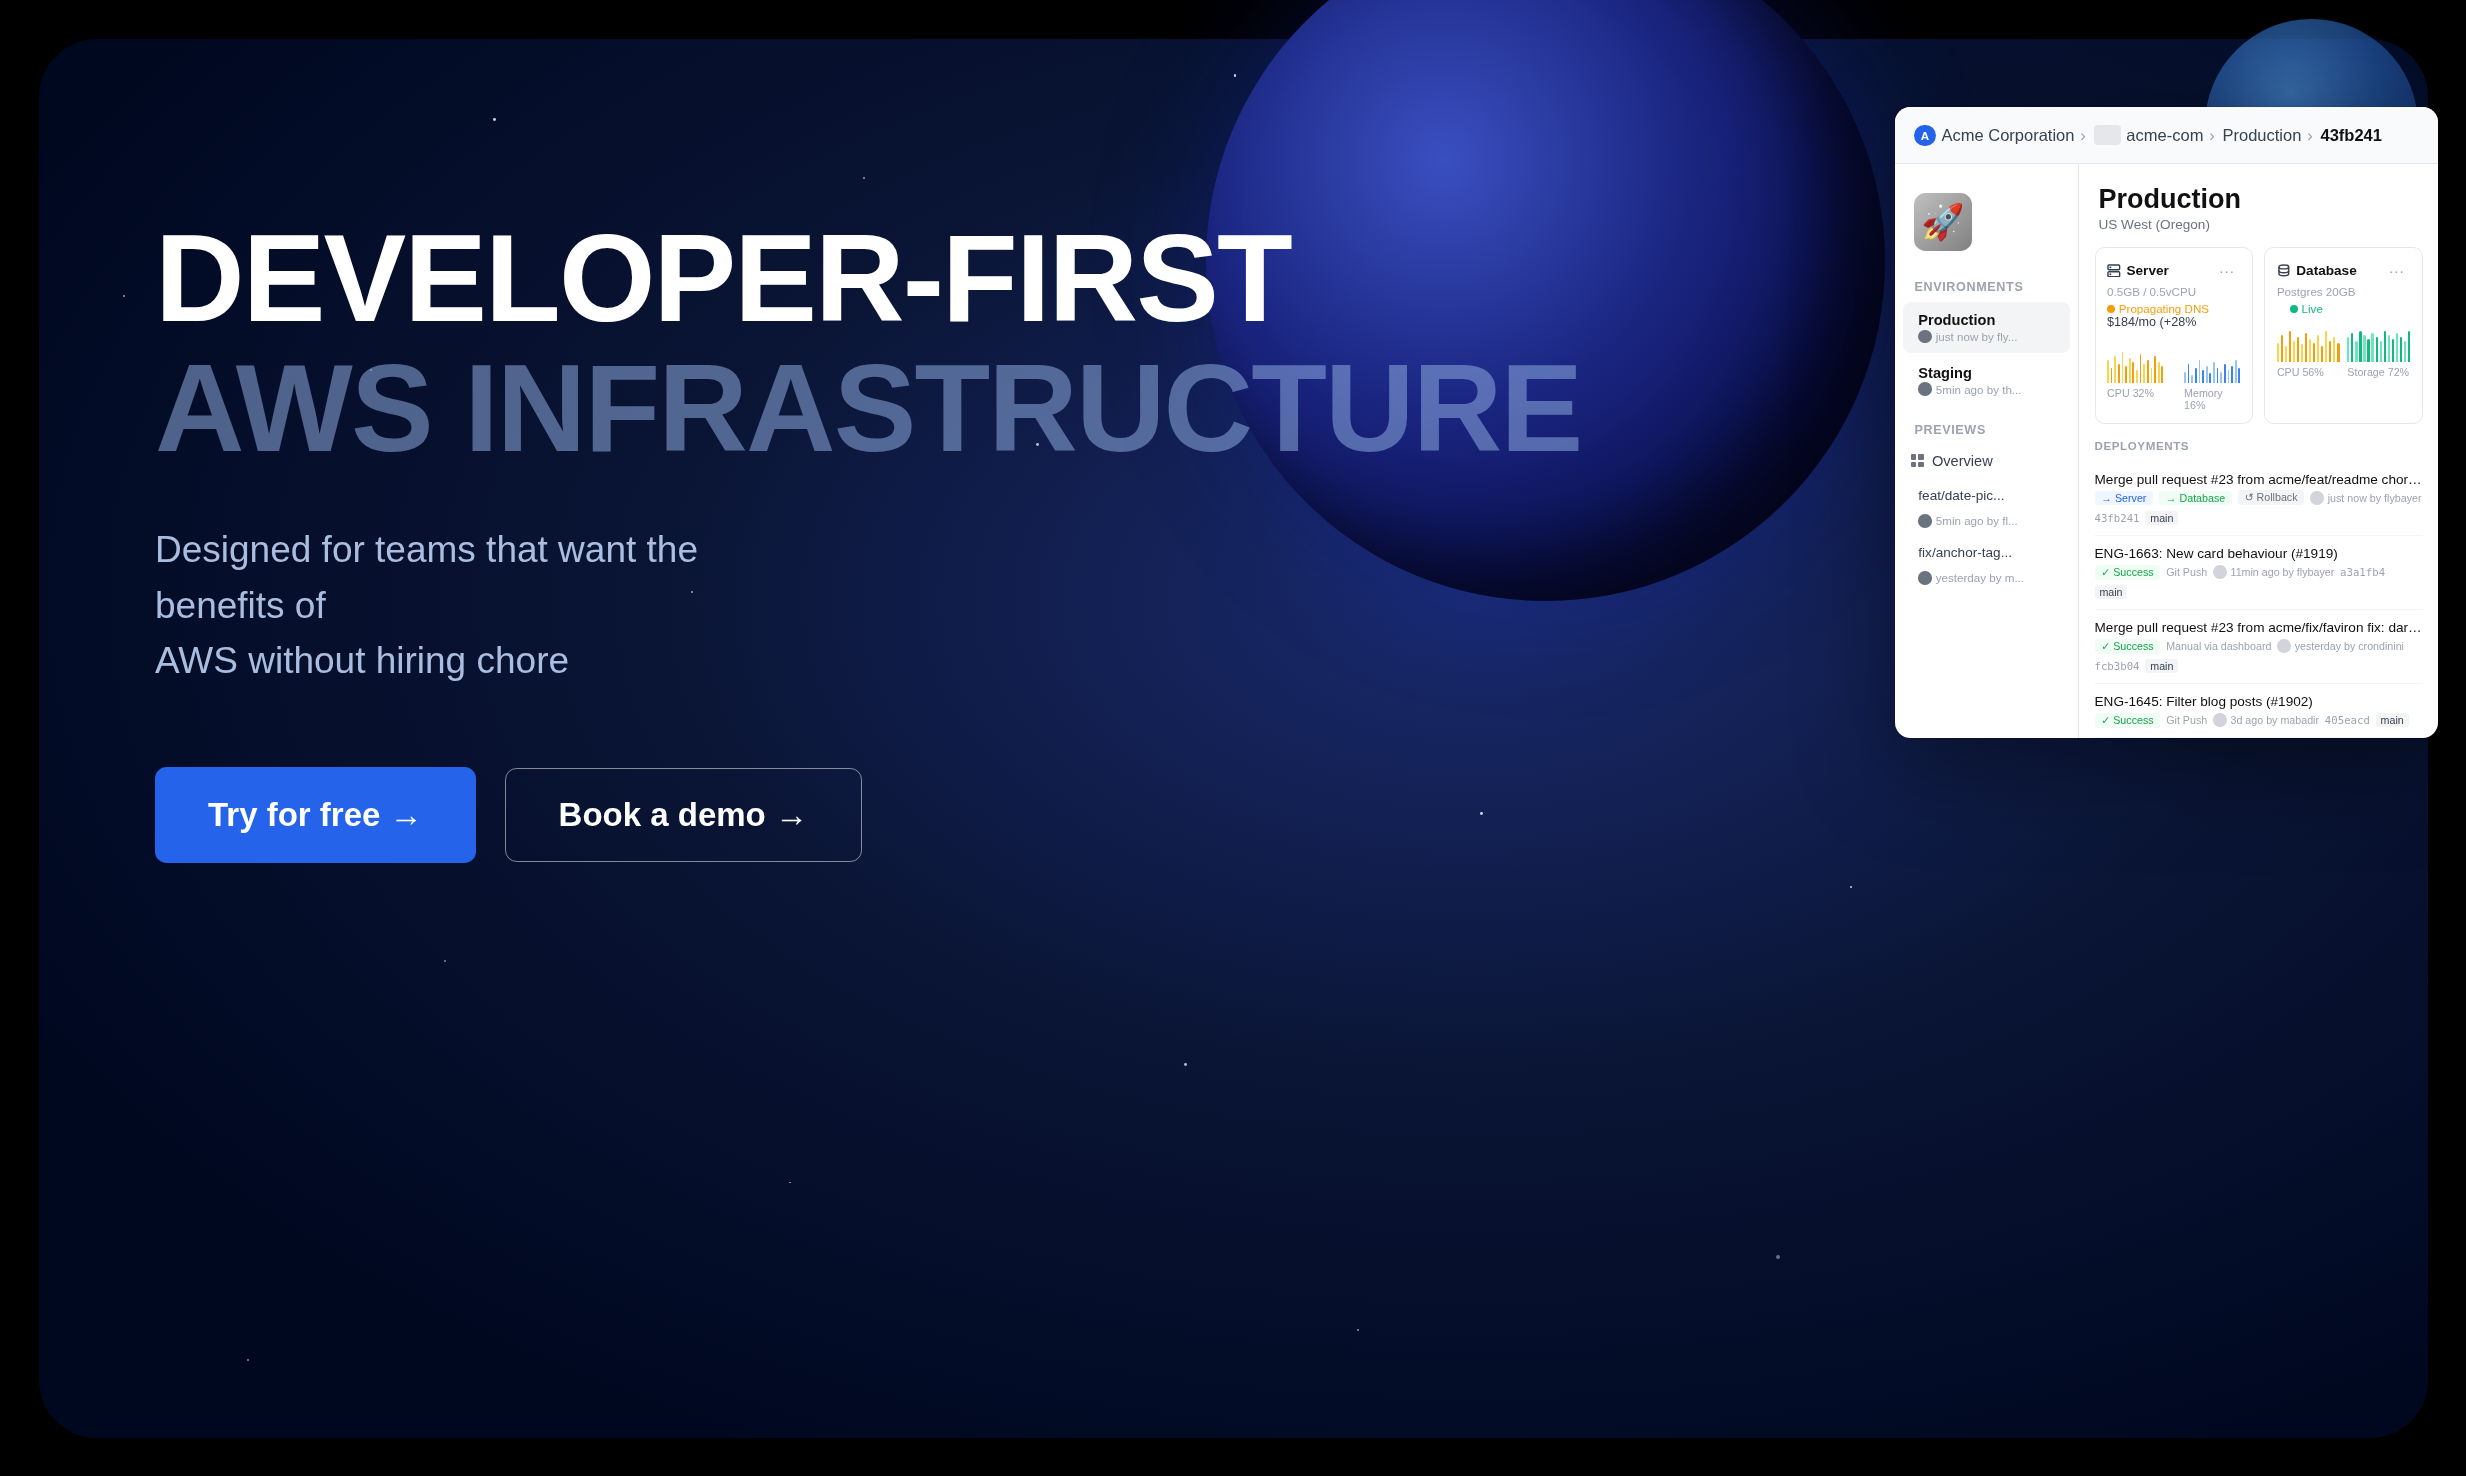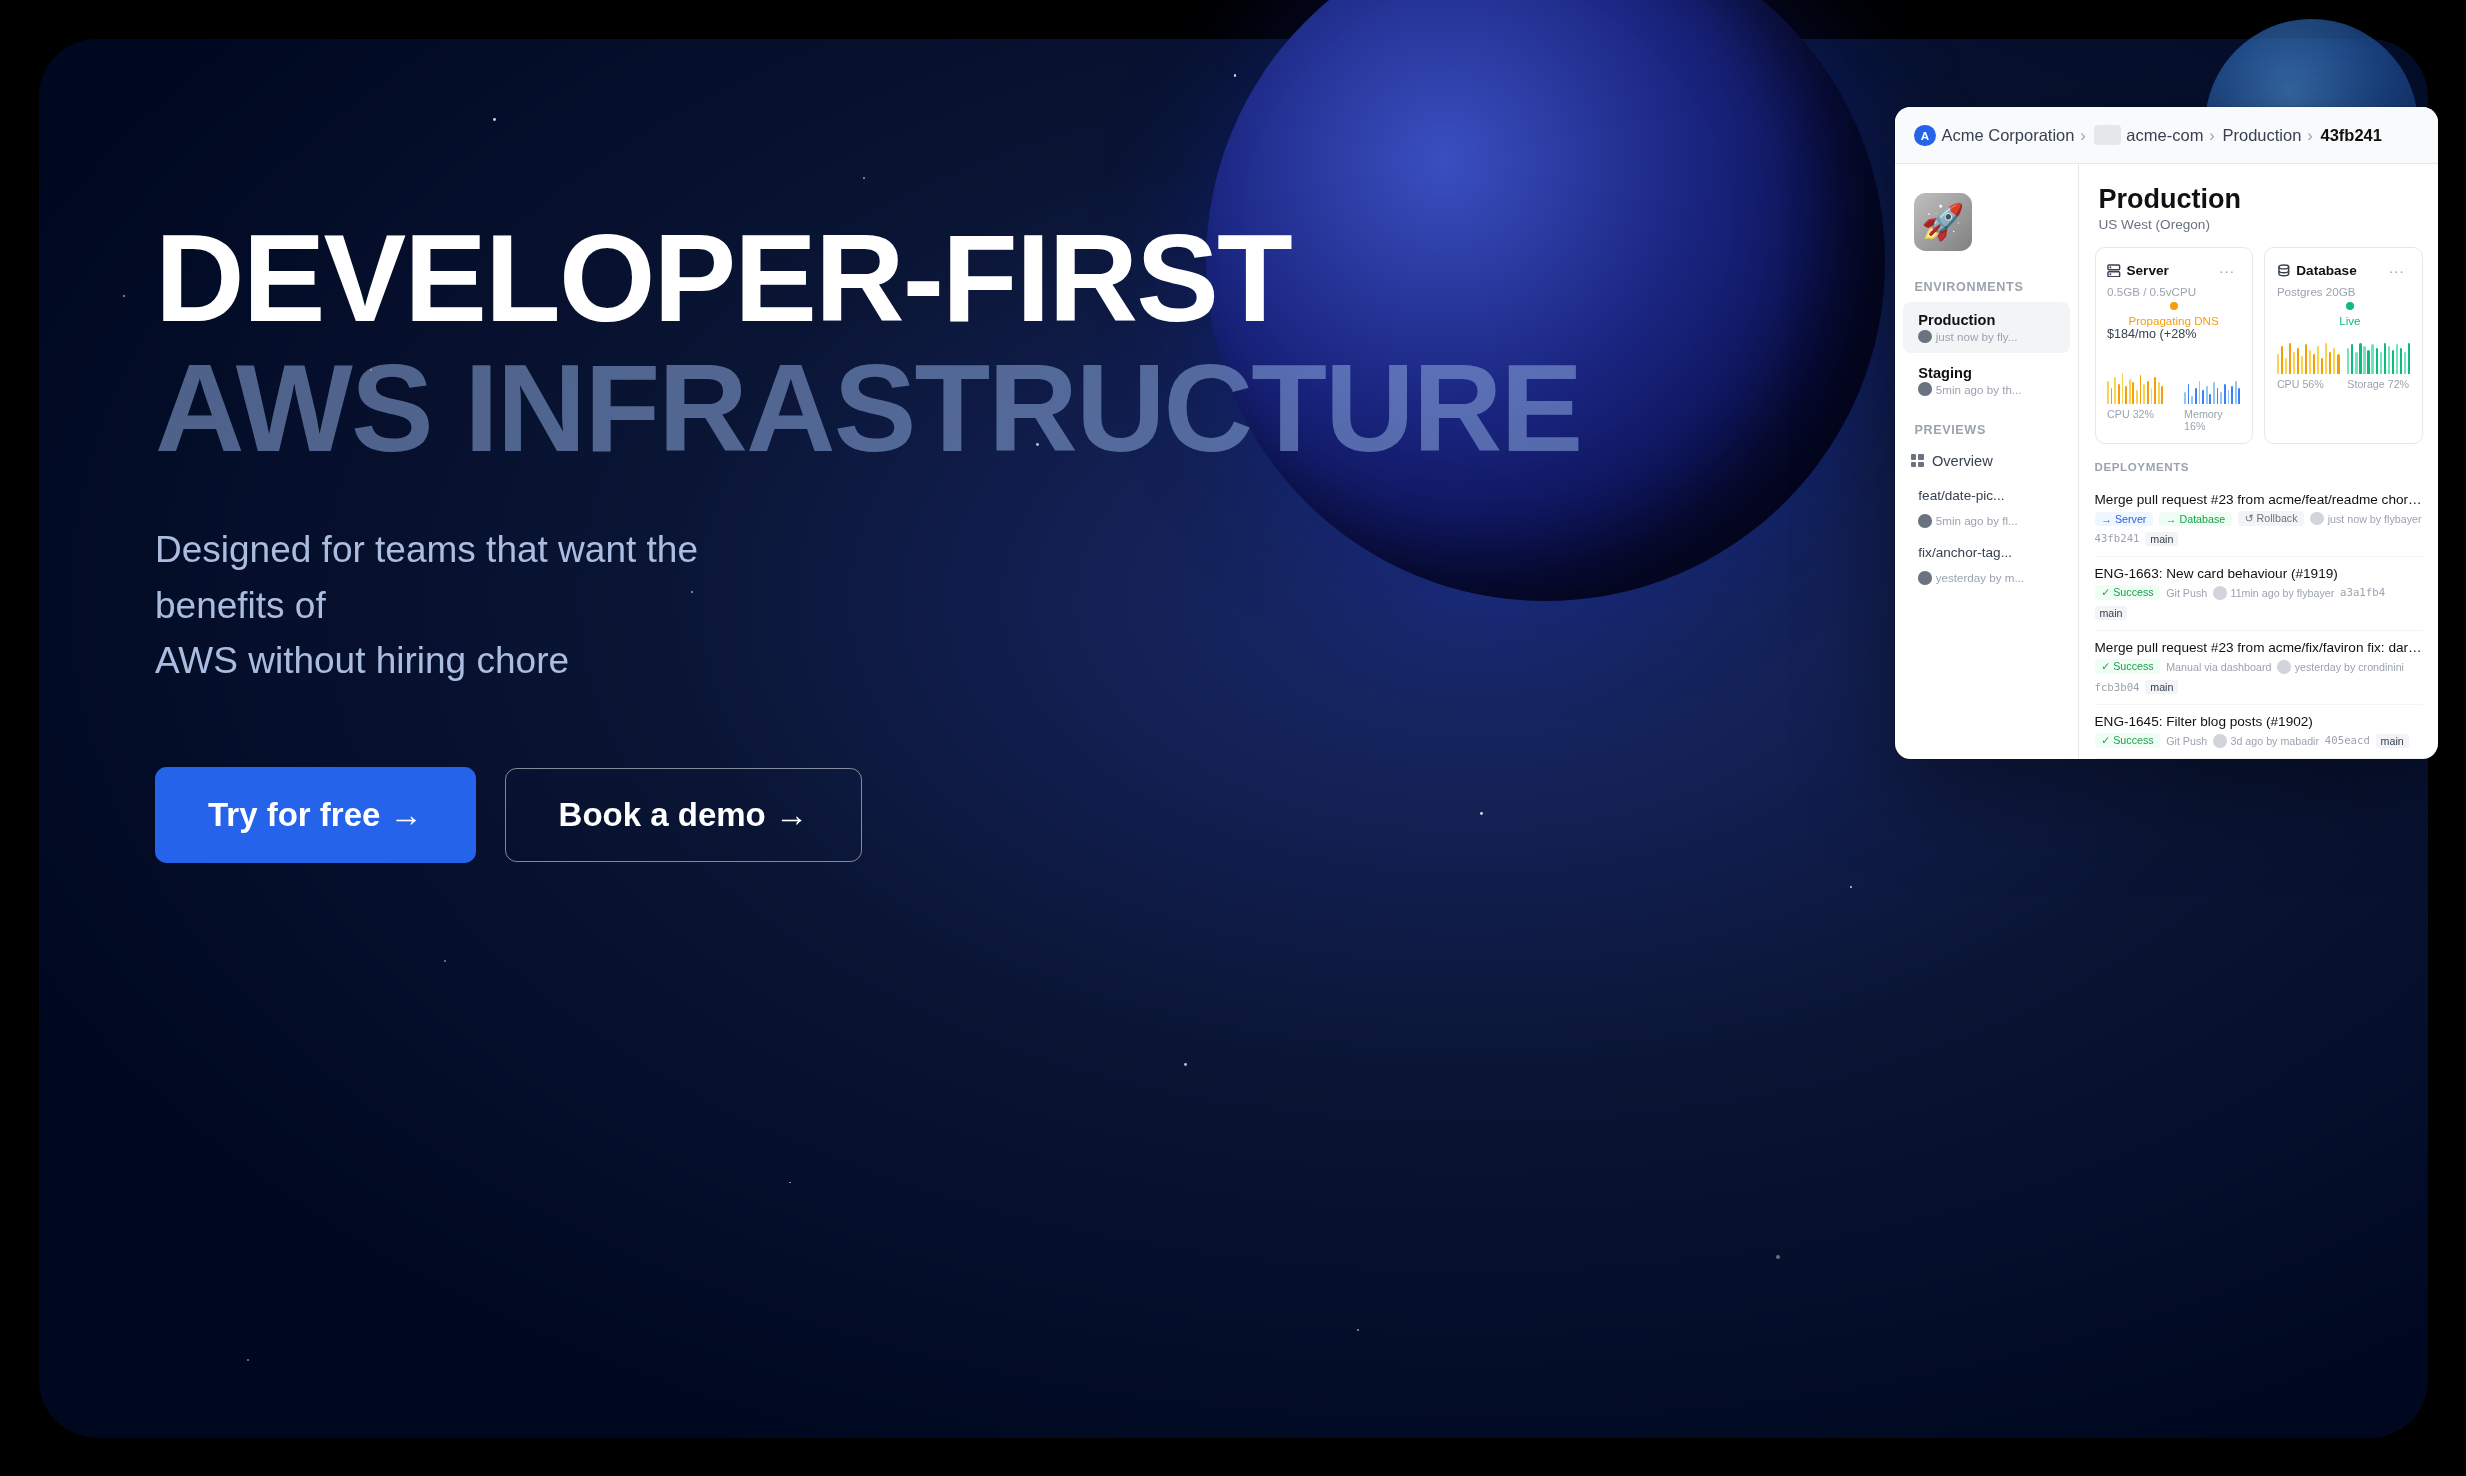--- a/index.html
+++ b/index.html
@@ -367,21 +367,20 @@
       font-size: 11.6px;
       color: #9ca3af;
       margin-bottom: 3.9px;
     }
 
     .card-status {
       font-size: 11.6px;
       display: flex;
       align-items: center;
       gap: 3.9px;
-      flex-direction: column;
     }
 
     .status-dot {
       width: 7.8px;
       height: 7.8px;
       border-radius: 50%;
       display: inline-block;
     }
 
     .status-propagating {
@@ -392,21 +391,21 @@
       color: #10b981;
       padding-left: 13px;
     }
 
     .status-dot-amber { background: #f59e0b; }
     .status-dot-green { background: #10b981; }
 
     .card-price {
       font-size: 12.6px;
       color: #374151;
-      margin-bottom: 24px;
+      margin-bottom: 15px;
     }
 
     
     .sparkline {
       display: flex;
       gap: 1.9px;
       align-items: flex-end;
       height: 39px;
       margin-bottom: 3.9px;
     }

